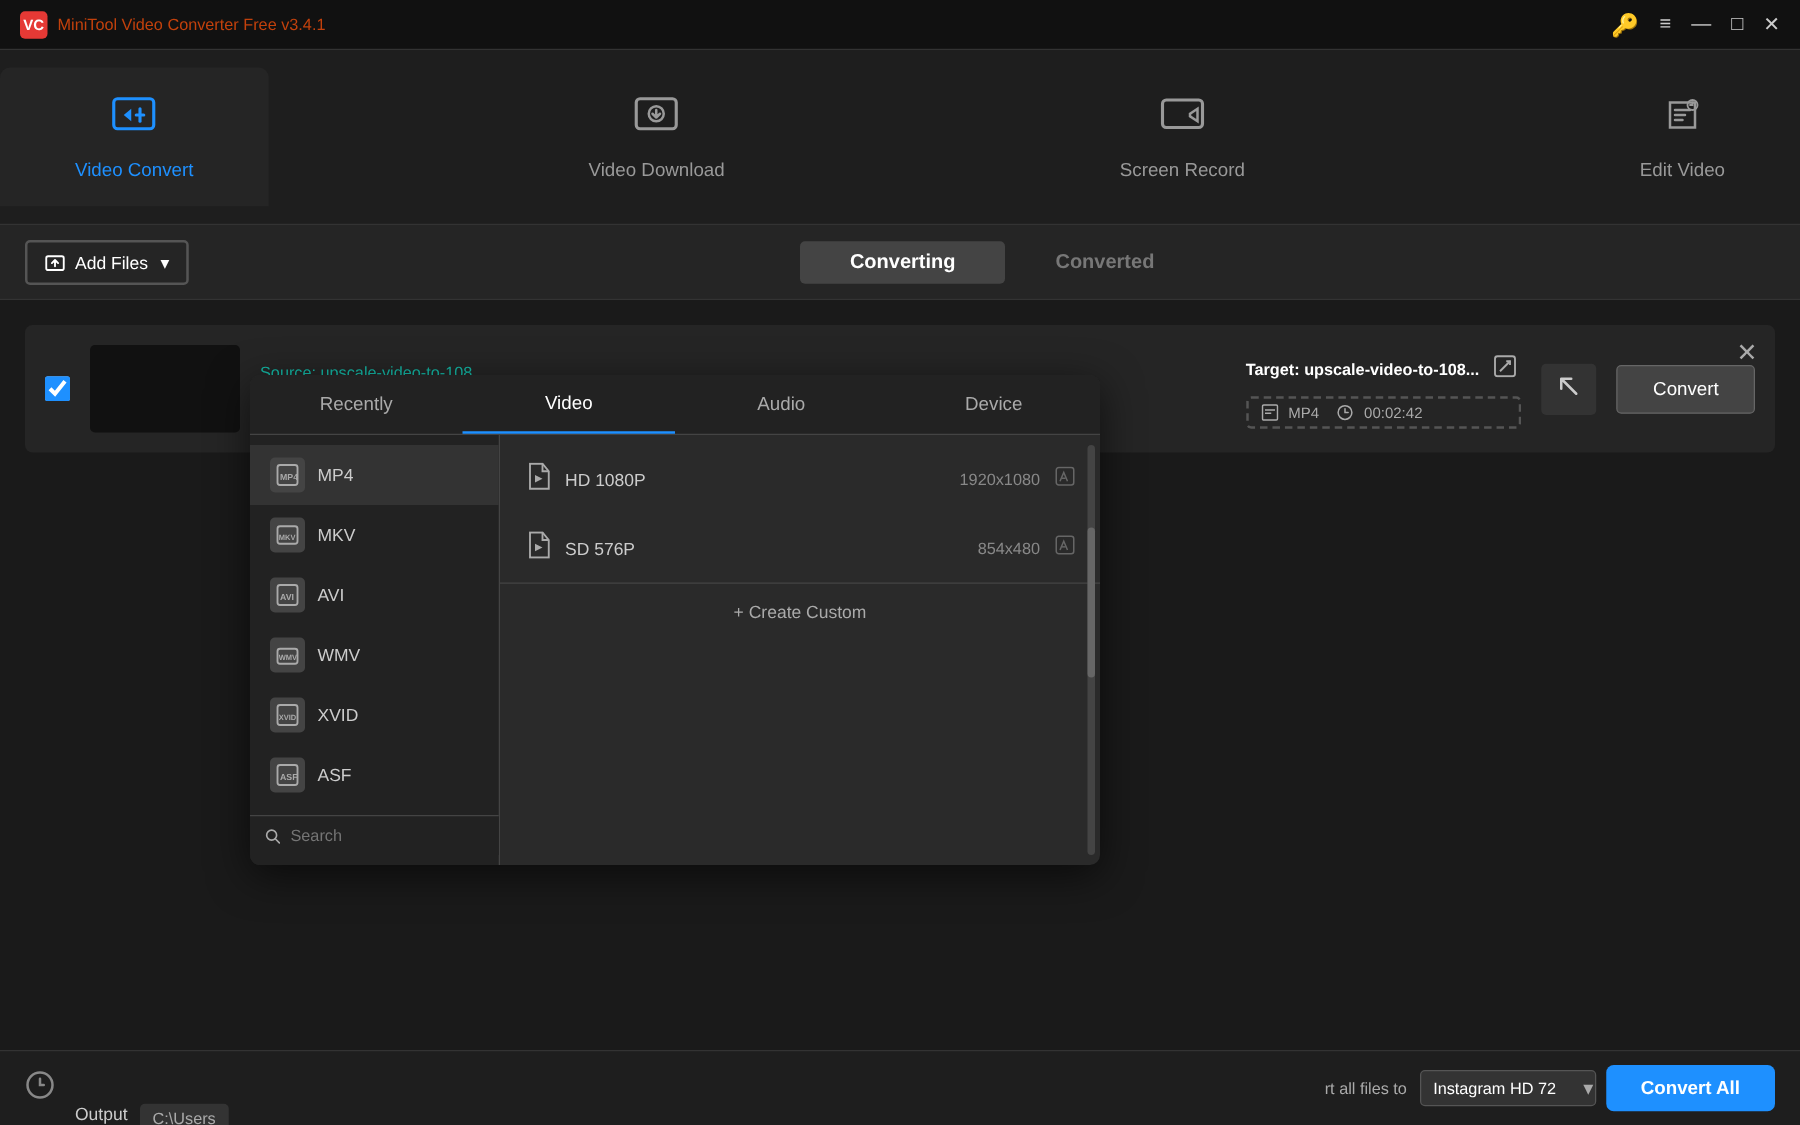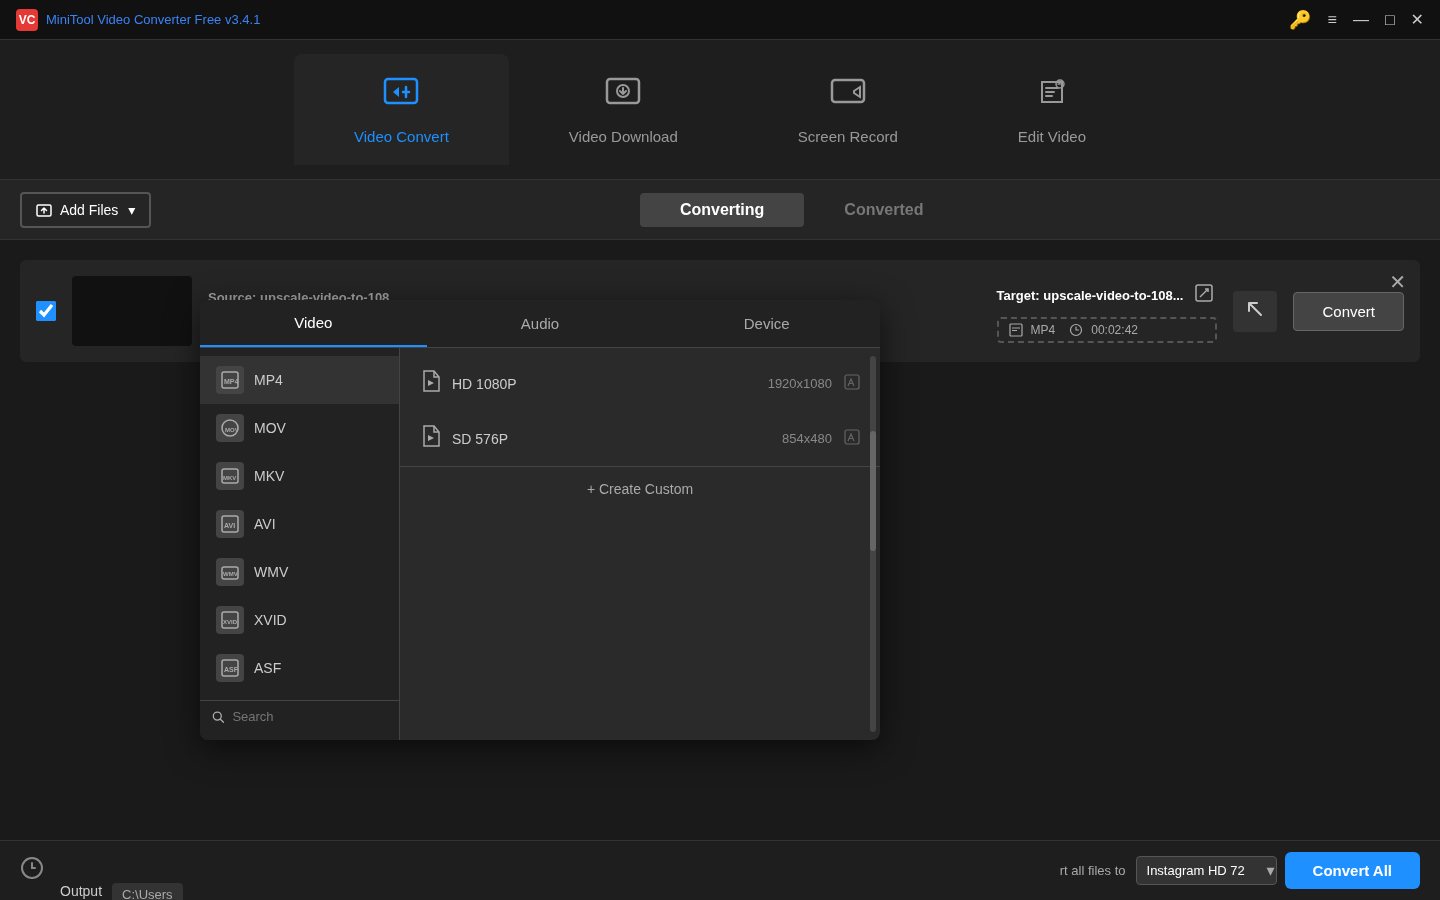--- a/index.html
+++ b/index.html
@@ -35,21 +35,21 @@
       border-radius: 4px;
       display: flex;
       align-items: center;
       justify-content: center;
       font-size: 12px;
       font-weight: bold;
       color: white;
     }
     .title-bar-title {
       font-size: 13px;
-      color: #3b82f6;
+      color: #c2410c;
     }
     .title-bar-controls {
       display: flex;
       gap: 16px;
       align-items: center;
     }
     .title-bar-btn {
       color: #aaa;
       font-size: 16px;
       cursor: pointer;
@@ -57,21 +57,21 @@
       border: none;
       color: #ccc;
     }
 
     
     .nav-tabs {
       background: #1e1e1e;
       height: 140px;
       display: flex;
       align-items: center;
-      justify-content: center;
+      justify-content: space-between;
       gap: 0;
       border-bottom: 1px solid #333;
     }
     .nav-tab {
       display: flex;
       flex-direction: column;
       align-items: center;
       gap: 10px;
       padding: 20px 60px;
       cursor: pointer;
@@ -164,22 +164,22 @@
     }
     .file-info {
       flex: 1;
     }
     .file-source {
       font-size: 13px;
       color: #ccc;
       margin-bottom: 6px;
     }
     .file-source span {
-      color: #a3a3a3;
-      font-weight: 700;
+      color: #14b8a6;
+      font-weight: 400;
     }
     .file-meta {
       display: flex;
       align-items: center;
       gap: 8px;
       font-size: 12px;
       color: #aaa;
       background: #333;
       padding: 4px 10px;
       border-radius: 4px;
@@ -594,45 +594,37 @@
         <path d="M4 4 L16 16 M4 4 L4 12 M4 4 L12 4" stroke="#ccc" stroke-width="2" stroke-linecap="round" stroke-linejoin="round"></path>
       </svg>
     </button>
     <button class="convert-btn">Convert</button>
     <button class="close-btn">✕</button>
   </div>
 
   <div class="format-picker">
 
     <div class="format-picker-tabs">
+      <button class="fp-tab">Recently</button>
       <button class="fp-tab active">Video</button>
       <button class="fp-tab">Audio</button>
       <button class="fp-tab">Device</button>
     </div>
 
     <div class="format-picker-body">
 
       <div class="format-list">
         <div class="format-list-item active">
           <div class="fmt-icon">
             <svg width="20" height="20" viewBox="0 0 20 20" fill="none">
               <rect x="2" y="2" width="16" height="16" rx="2" stroke="#aaa" stroke-width="1.5" fill="none"></rect>
               <text x="4" y="14" font-size="7" fill="#aaa">MP4</text>
             </svg>
           </div>
           <span>MP4</span>
-        </div>
-        <div class="format-list-item">
-          <div class="fmt-icon">
-            <svg width="20" height="20" viewBox="0 0 20 20" fill="none">
-              <circle cx="10" cy="10" r="8" stroke="#aaa" stroke-width="1.5" fill="none"></circle>
-              <text x="5" y="14" font-size="6" fill="#aaa">MOV</text>
-            </svg>
-          </div>
-          <span>MOV</span>
         </div>
         <div class="format-list-item">
           <div class="fmt-icon">
             <svg width="20" height="20" viewBox="0 0 20 20" fill="none">
               <rect x="2" y="3" width="16" height="14" rx="2" stroke="#aaa" stroke-width="1.5" fill="none"></rect>
               <text x="3" y="14" font-size="6" fill="#aaa">MKV</text>
             </svg>
           </div>
           <span>MKV</span>
         </div>

